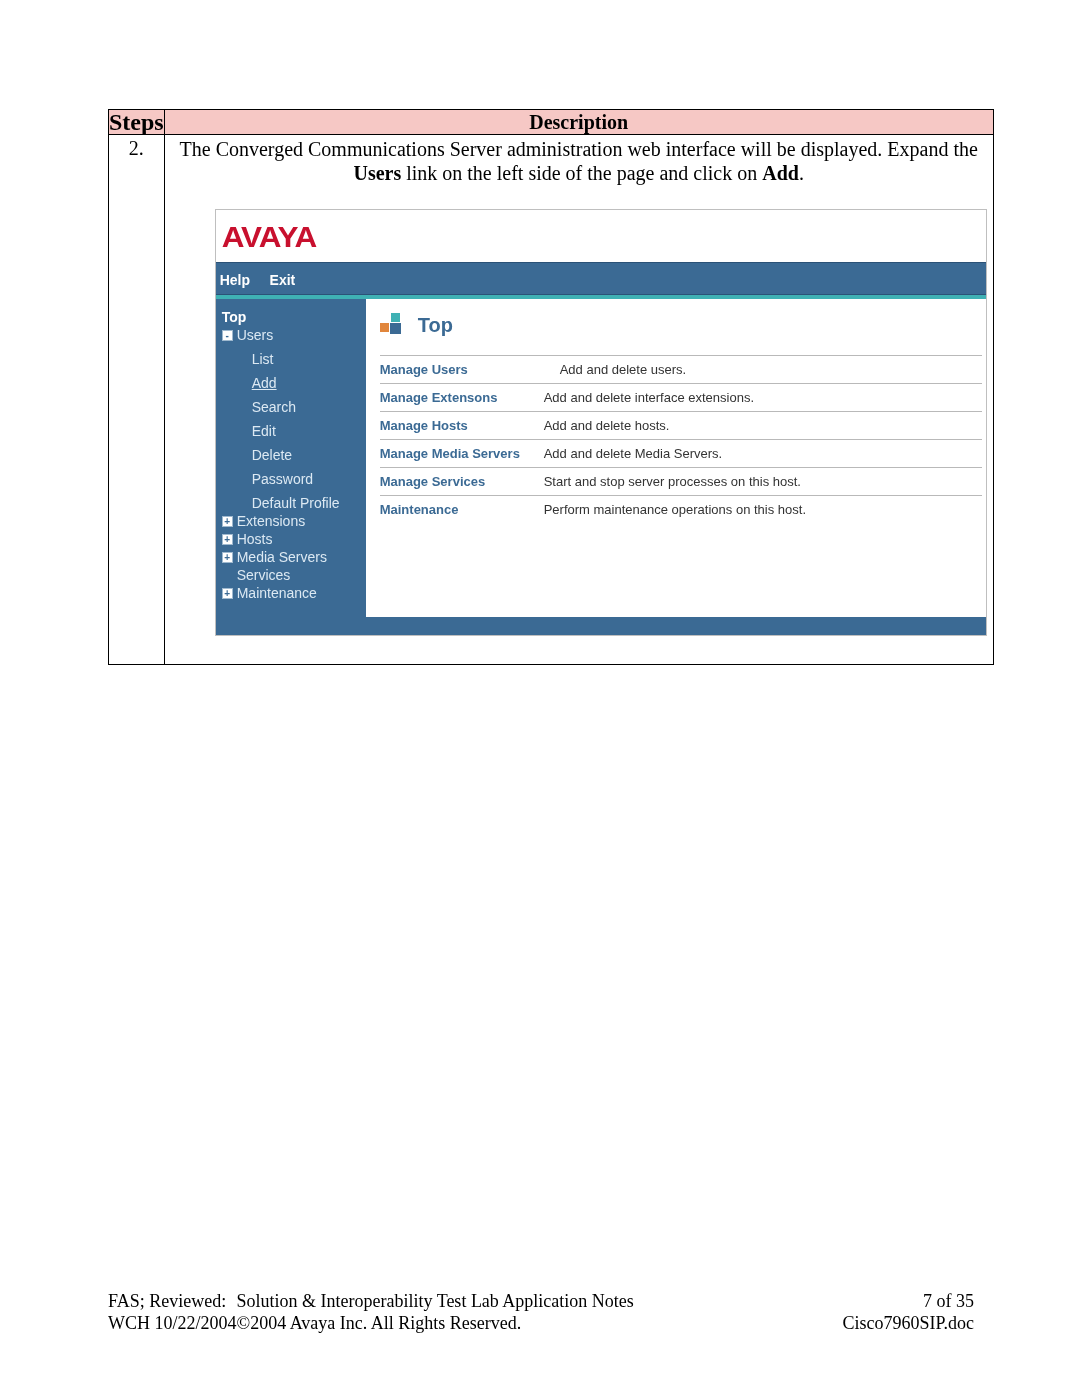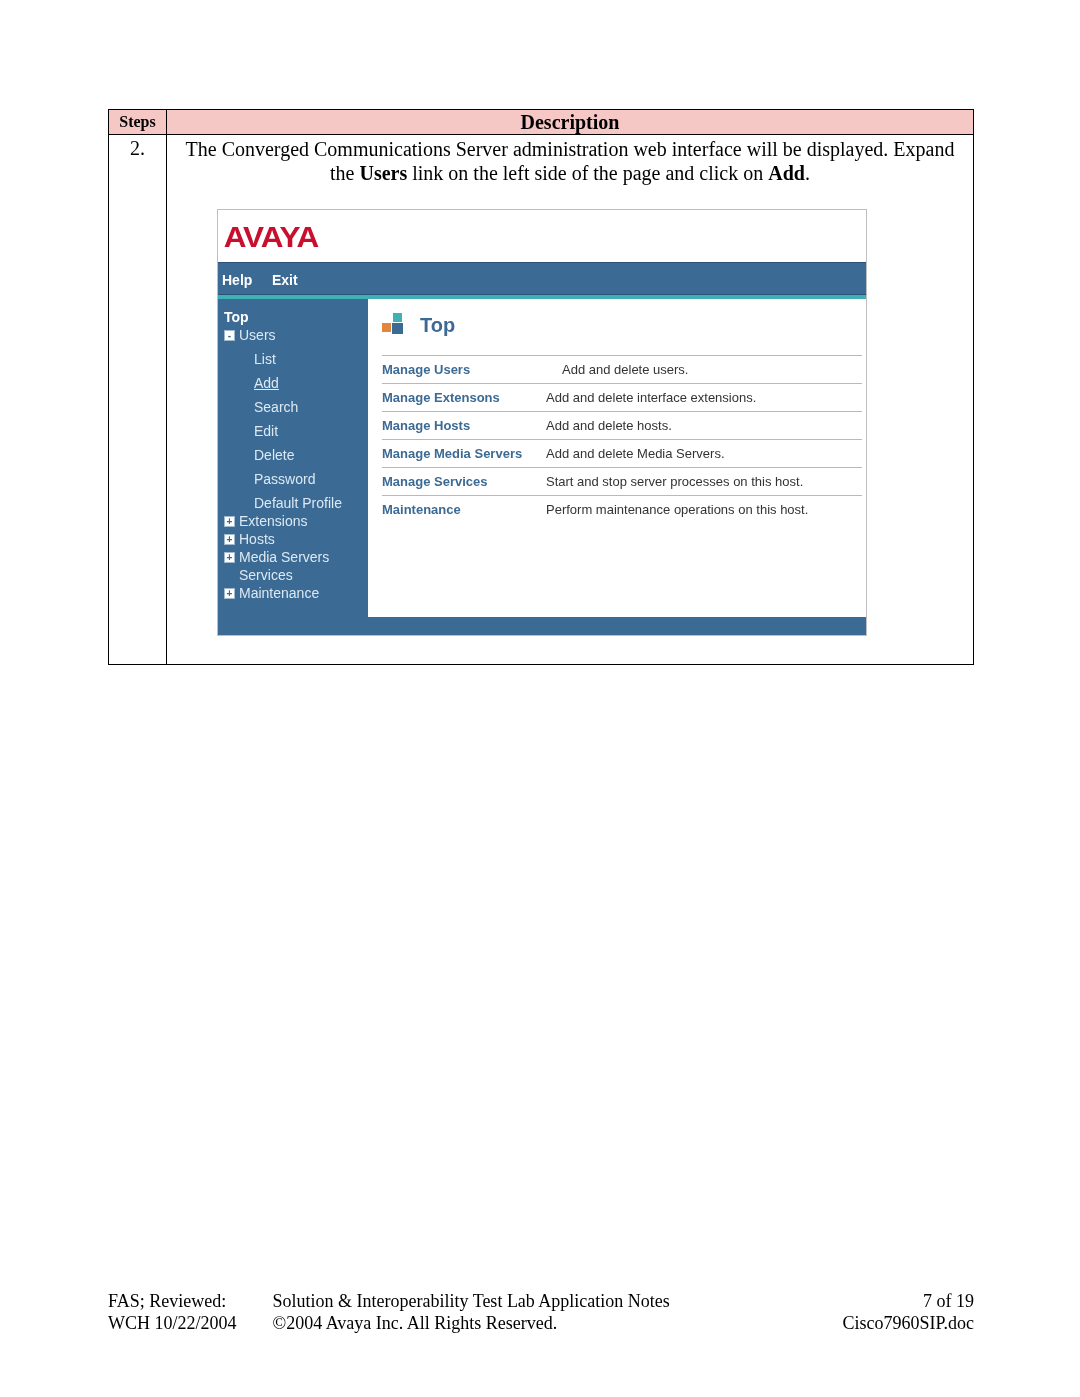--- a/index.html
+++ b/index.html
@@ -28,21 +28,21 @@
   }
   .outer-table th, .outer-table td {
     border: 1px solid #000;
     vertical-align: top;
   }
   .th-steps {
     width: 58px;
     background: #f6c8c5;
     text-align: center;
     font-weight: bold;
-    font-size: 16px;
+    font-size: 24px;
     padding: 0;
     line-height: 24px;
   }
   .th-desc {
     background: #f6c8c5;
     text-align: center;
     font-weight: bold;
     font-size: 20px;
     padding: 0;
     line-height: 24px;
@@ -58,21 +58,21 @@
   .desc-text {
     font-size: 20px;
     line-height: 24px;
     text-align: center;
   }
   .desc-text b { font-weight: bold; }
 
   .screenshot {
     margin-top: 24px;
     margin-left: 44px;
-    width: 650px;
+    width: 772px;
     font-family: Verdana, Geneva, sans-serif;
     border: 1px solid #bfbfbf;
     background: #fff;
   }
   .logo-bar {
     background: #fff;
     padding: 10px 0 8px 8px;
   }
   .avaya-logo {
     font-family: Arial, sans-serif;
@@ -194,21 +194,20 @@
 
   .footer {
     position: absolute;
     left: 108px;
     right: 106px;
     bottom: 63px;
     display: flex;
     justify-content: space-between;
     font-size: 18px;
     line-height: 22px;
-    gap: 36px;
   }
   .footer .left { text-align: left; }
   .footer .center { text-align: left; flex: 1; }
   .footer .right { text-align: right; }
 </style>
 </head>
 <body>
 
 <div class="page">
 
@@ -317,18 +316,18 @@
   <div class="footer">
     <div class="left">
       <div>FAS; Reviewed:</div>
       <div>WCH 10/22/2004</div>
     </div>
     <div class="center">
       <div>Solution &amp; Interoperability Test Lab Application Notes</div>
       <div>©2004 Avaya Inc. All Rights Reserved.</div>
     </div>
     <div class="right">
-      <div>7 of 19</div>
+      <div>7 of 35</div>
       <div>Cisco7960SIP.doc</div>
     </div>
   </div>
 
 </div>
 
 </body></html>

